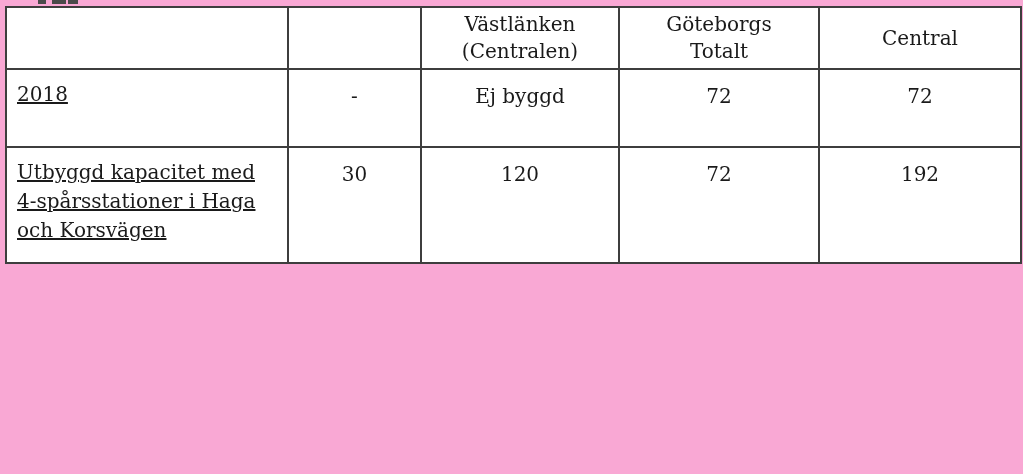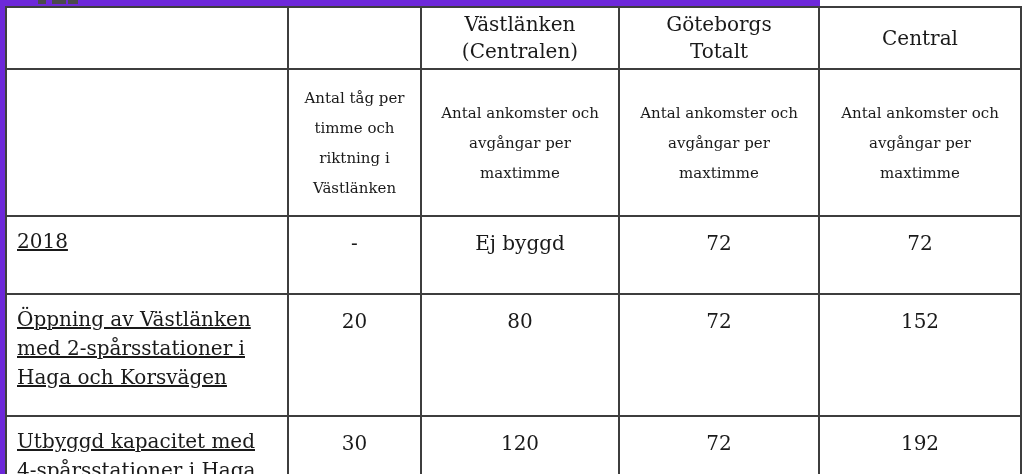--- a/index.html
+++ b/index.html
@@ -5,21 +5,21 @@
   html, body {
     margin: 0;
     padding: 0;
     background: #ffffff;
     width: 1023px;
     height: 474px;
     overflow: hidden;
     font-family: "DejaVu Serif", "Liberation Serif", serif;
     color: #1a1a1a;
   }
-  .page { position: relative; width: 820px; height: 474px; background: #6d28d9; }
+  .page { position: relative; width: 1023px; height: 474px; background: #f9a8d4; }
 
   
   .remnant { position: absolute; top: 0; left: 0; height: 4px; }
   .remnant i {
     position: absolute; top: 0; height: 3.5px;
     background: #4a4a4a; display: block;
   }
   .remnant i:nth-child(1) { left: 38px; width: 8px; }
   .remnant i:nth-child(2) { left: 52px; width: 14px; }
   .remnant i:nth-child(3) { left: 68px; width: 10px; }
@@ -98,54 +98,29 @@
         <tr class="h1">
       <td></td>
       <td></td>
       <td>Västlänken
 (Centralen)</td>
       <td>Göteborgs
 Totalt</td>
       <td>Central</td>
     </tr>
 
-    <tr class="h2">
-      <td></td>
-      <td>Antal tåg per
-timme och
-riktning i
-Västlänken</td>
-      <td>Antal ankomster och
-avgångar per
-maxtimme</td>
-      <td>Antal ankomster och
-avgångar per
-maxtimme</td>
-      <td>Antal ankomster och
-avgångar per
-maxtimme</td>
-    </tr>
 
     <tr class="r0">
       <td class="lbl">2018</td>
       <td class="val">-</td>
       <td class="val">Ej byggd</td>
       <td class="val">72</td>
       <td class="val">72</td>
     </tr>
 
-    <tr class="r1">
-      <td class="lbl">Öppning av Västlänken
-med 2-spårsstationer i
-Haga och Korsvägen</td>
-      <td class="val">20</td>
-      <td class="val">80</td>
-      <td class="val">72</td>
-      <td class="val">152</td>
-    </tr>
 
     <tr class="r2">
       <td class="lbl">Utbyggd kapacitet med
 4-spårsstationer i Haga
 och Korsvägen</td>
       <td class="val">30</td>
       <td class="val">120</td>
       <td class="val">72</td>
       <td class="val">192</td>
     </tr>

